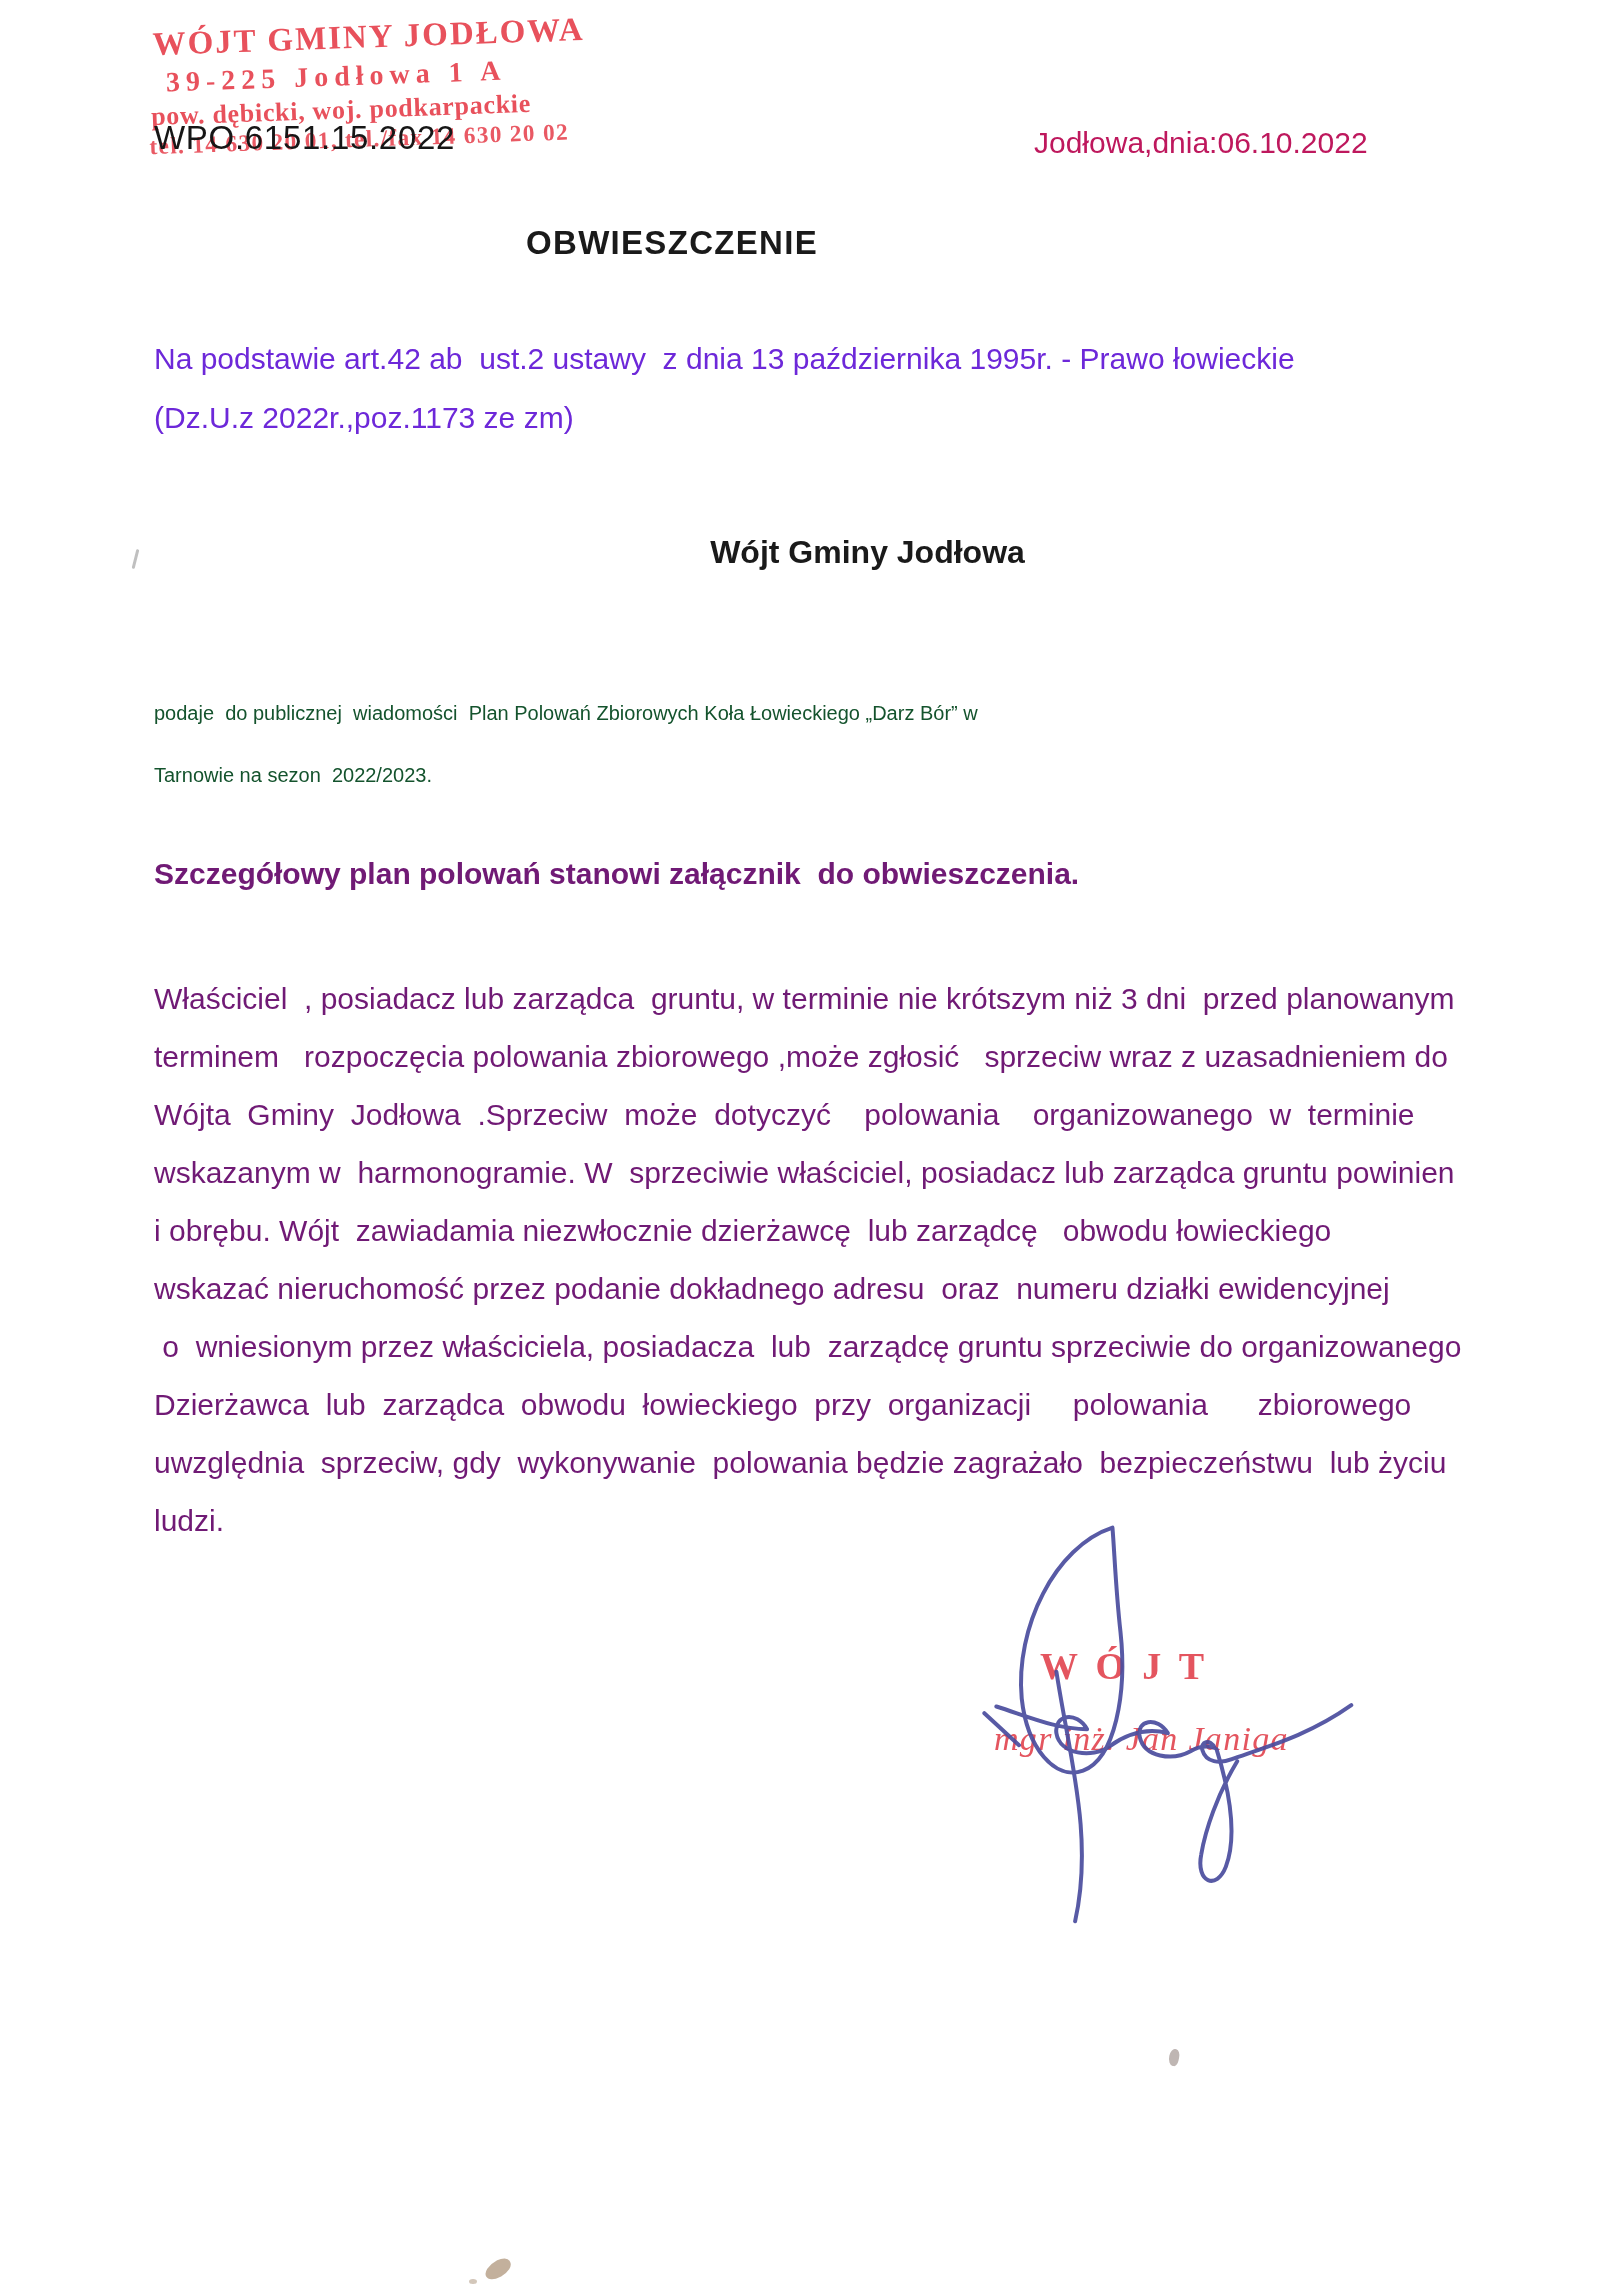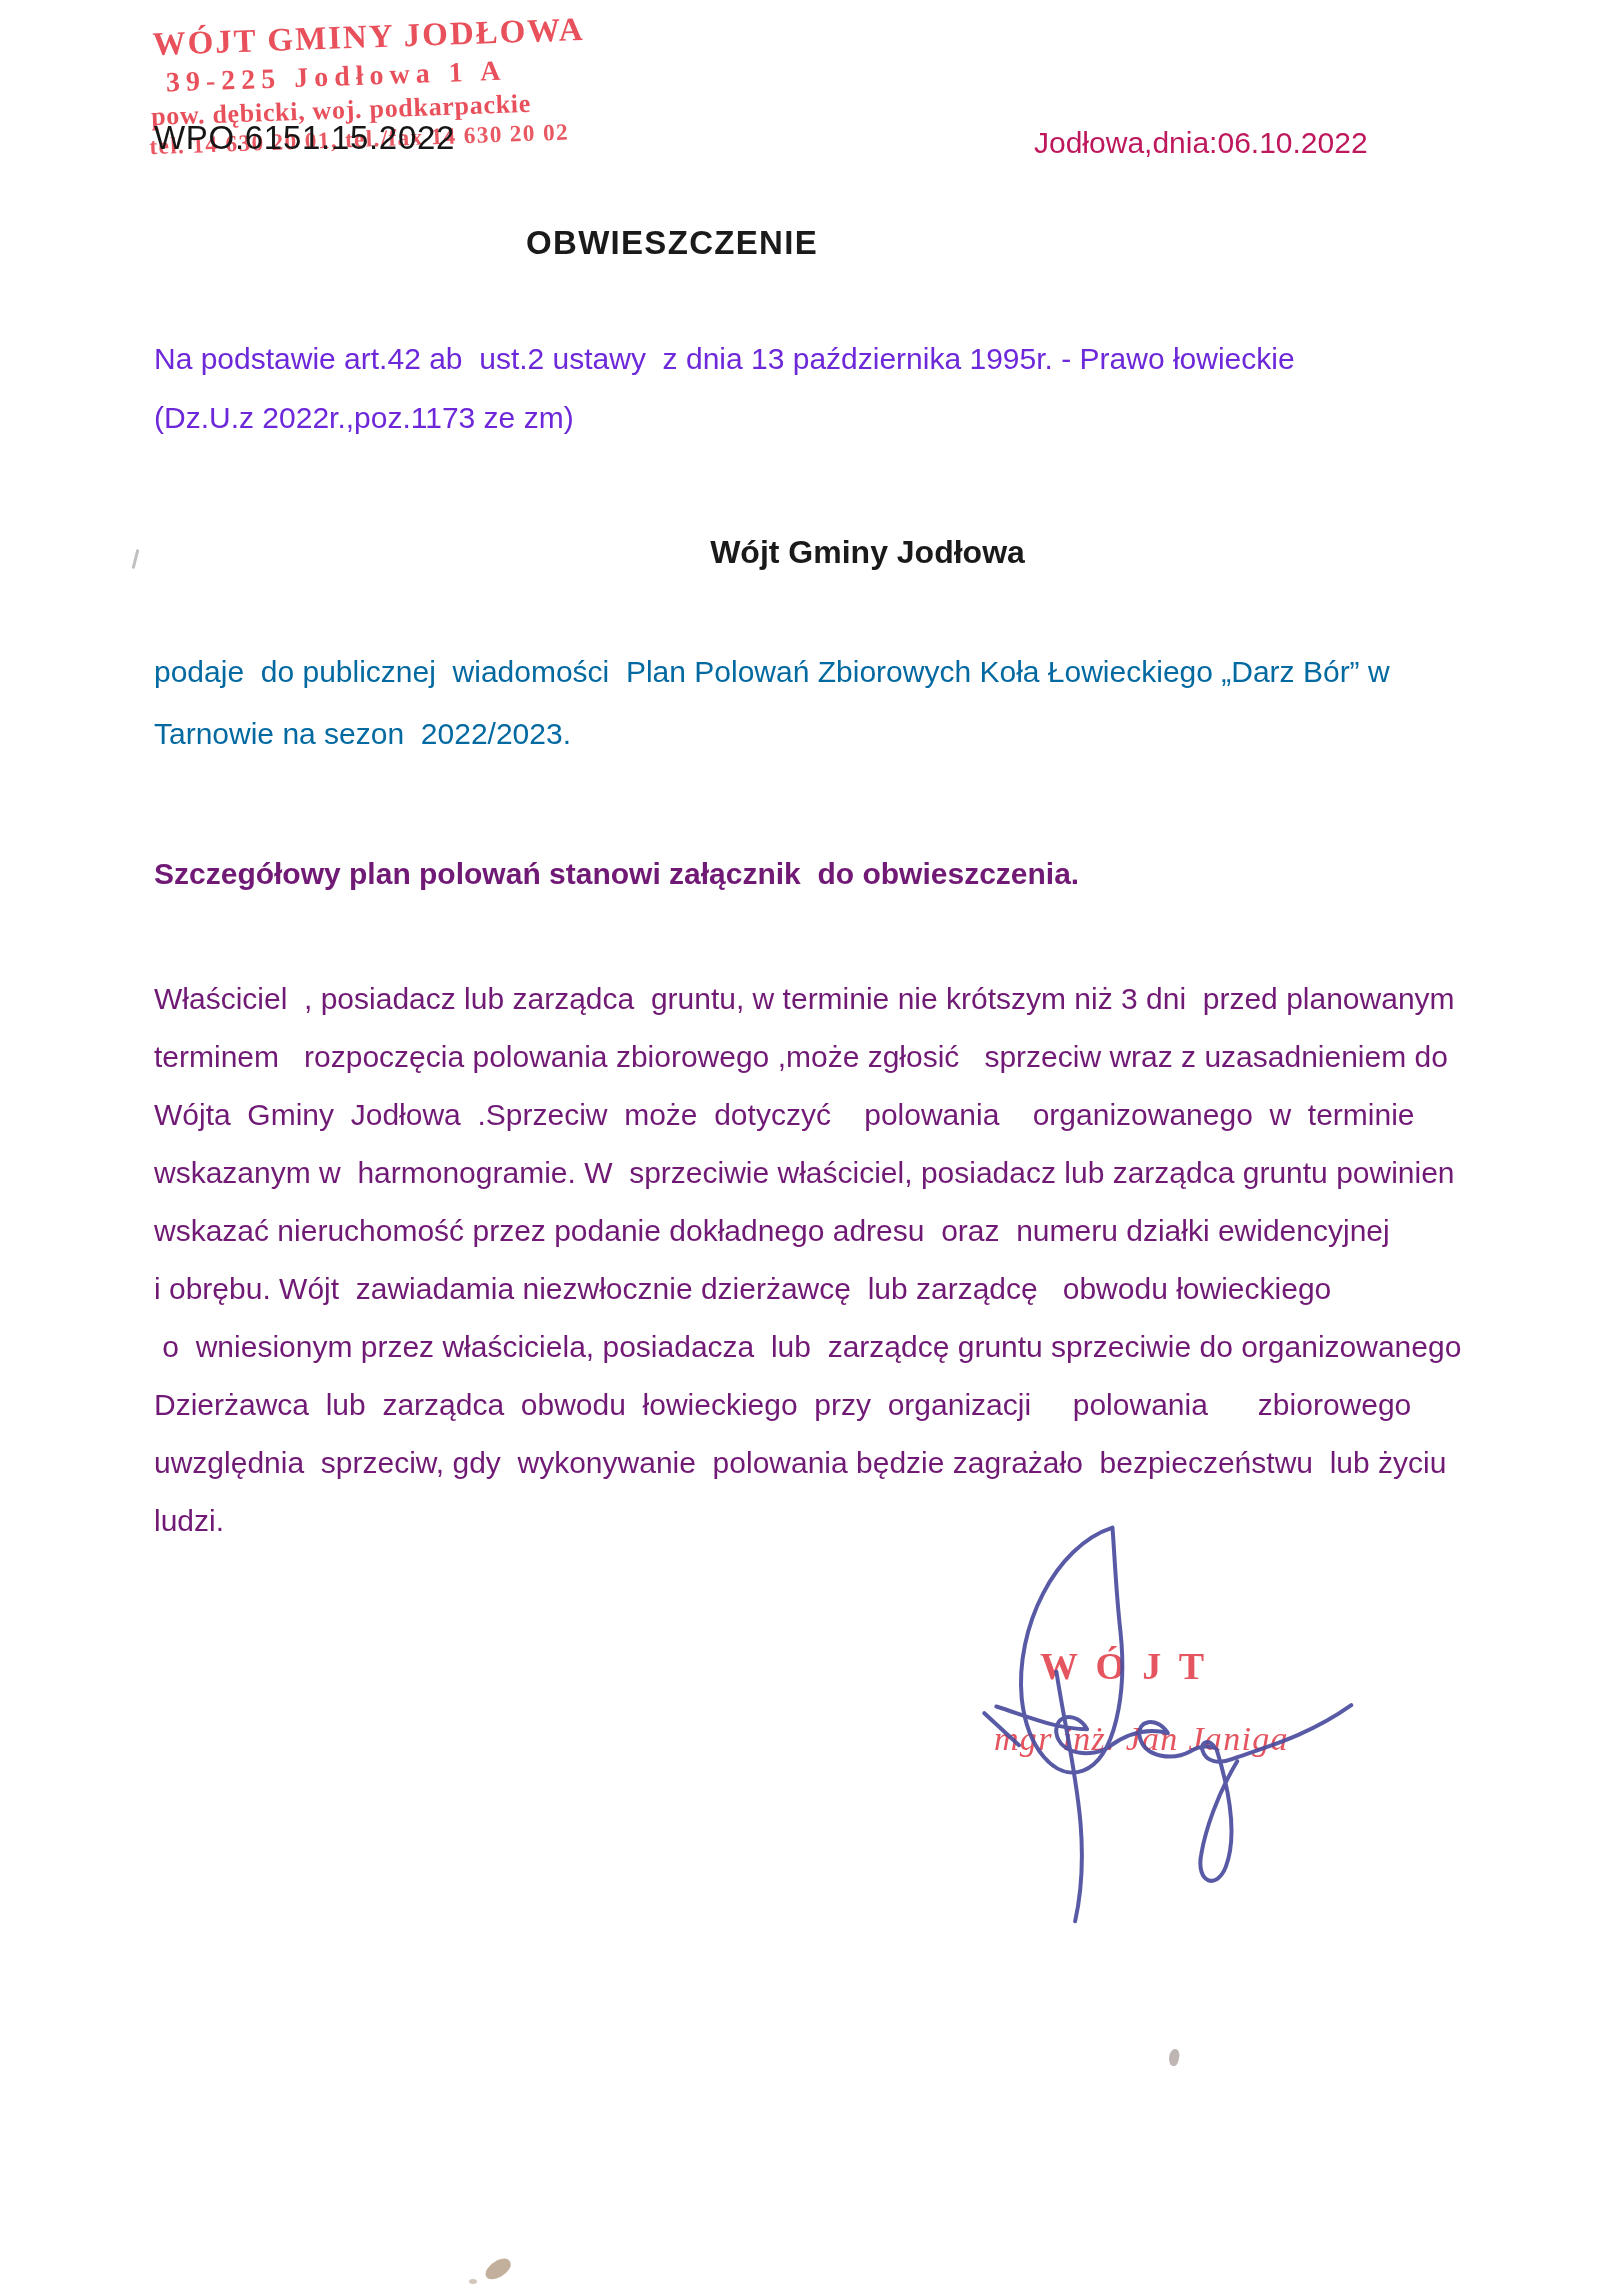--- a/index.html
+++ b/index.html
@@ -44,22 +44,22 @@
     position:absolute;left:154px;top:329px;
     font-size:30px;line-height:59px;color:#6d28d9;
   }
 
   .issuer-heading{
     position:absolute;left:63px;top:534px;width:1609px;
     text-align:center;font-size:32px;font-weight:bold;color:#1a1a1a;
   }
 
   .announcement{
-    position:absolute;left:154px;top:641px;
-    font-size:30px;line-height:62px;color:#0369a1;
+    position:absolute;left:154px;top:682px;
+    font-size:20px;line-height:62px;color:#14532d;
   }
 
   .attachment-note{
     position:absolute;left:154px;top:857px;
     font-size:30px;font-weight:bold;color:#701a75;
   }
 
   .body-par{
     position:absolute;left:154px;top:970px;width:1389px;
     font-size:30px;line-height:58px;color:#701a75;
@@ -115,22 +115,22 @@
     <div class="pre">Tarnowie na sezon  2022/2023.</div>
   </div>
 
   <div class="attachment-note pre">Szczegółowy plan polowań stanowi załącznik  do obwieszczenia.</div>
 
   <div class="body-par">
     <div class="pre">Właściciel  , posiadacz lub zarządca  gruntu, w terminie nie krótszym niż 3 dni  przed planowanym</div>
     <div class="pre">terminem   rozpoczęcia polowania zbiorowego ,może zgłosić   sprzeciw wraz z uzasadnieniem do</div>
     <div class="pre">Wójta  Gminy  Jodłowa  .Sprzeciw  może  dotyczyć    polowania    organizowanego  w  terminie</div>
     <div class="pre">wskazanym w  harmonogramie. W  sprzeciwie właściciel, posiadacz lub zarządca gruntu powinien</div>
+    <div class="pre">i obrębu. Wójt  zawiadamia niezwłocznie dzierżawcę  lub zarządcę   obwodu łowieckiego</div>
     <div class="pre">wskazać nieruchomość przez podanie dokładnego adresu  oraz  numeru działki ewidencyjnej</div>
-    <div class="pre">i obrębu. Wójt  zawiadamia niezwłocznie dzierżawcę  lub zarządcę   obwodu łowieckiego</div>
     <div class="pre"> o  wniesionym przez właściciela, posiadacza  lub  zarządcę gruntu sprzeciwie do organizowanego</div>
     <div class="pre">Dzierżawca  lub  zarządca  obwodu  łowieckiego  przy  organizacji     polowania      zbiorowego</div>
     <div class="pre">uwzględnia  sprzeciw, gdy  wykonywanie  polowania będzie zagrażało  bezpieczeństwu  lub życiu</div>
     <div class="pre">ludzi.</div>
   </div>
 
   <div class="sig-block">
     <div class="sig-title">WÓJT</div>
     <div class="sig-name">mgr inż. Jan Janiga</div>
     <svg class="sig-ink" width="427" height="427" viewBox="0 0 640 640" fill="none" stroke="#4a4d9e" stroke-width="6" stroke-linecap="round" stroke-linejoin="round" opacity="0.92">

